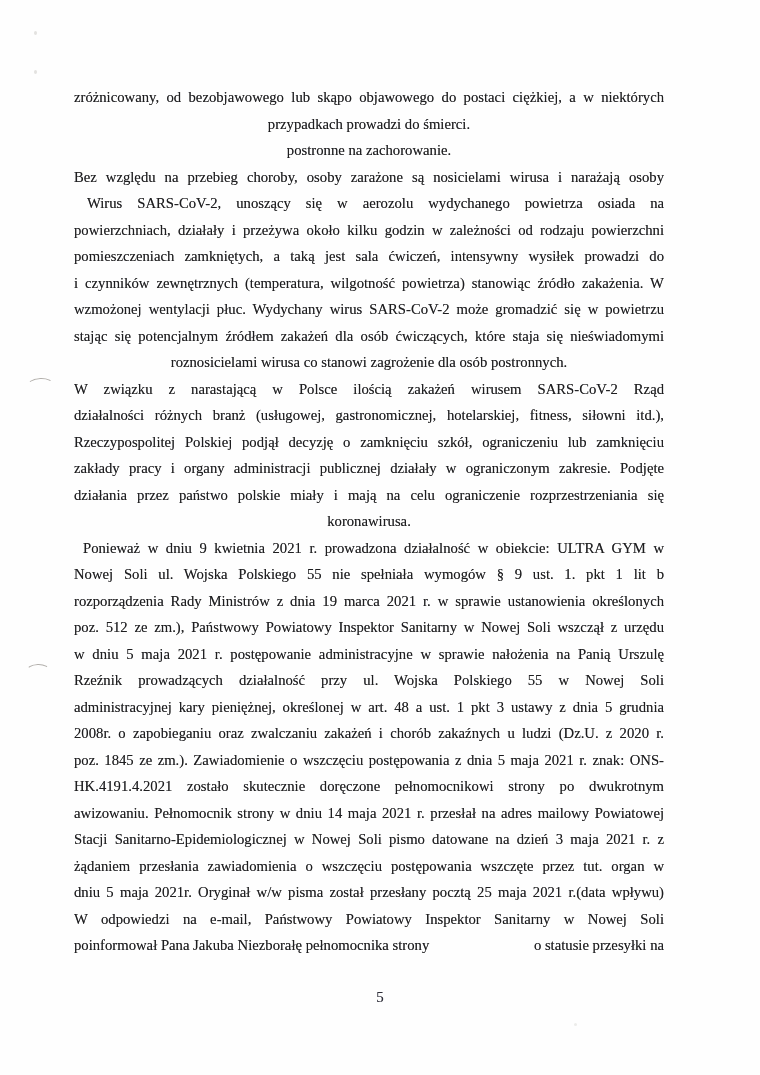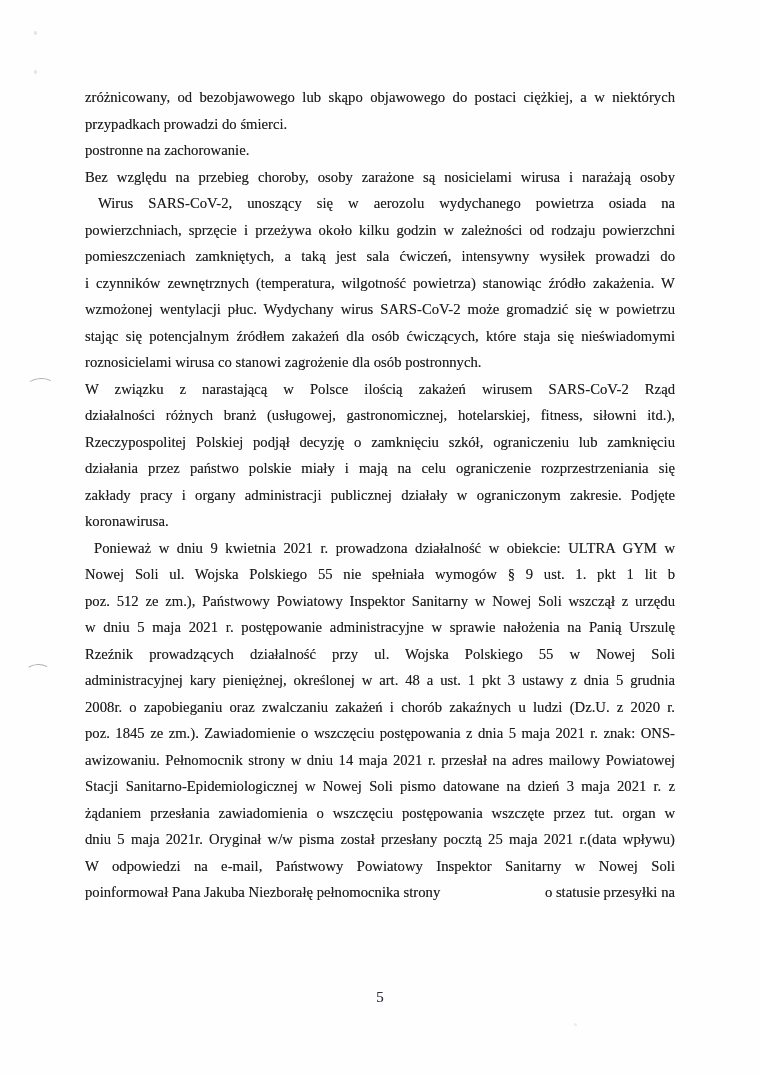--- a/index.html
+++ b/index.html
@@ -8,31 +8,31 @@
     position: relative;
     width: 760px;
     height: 1075px;
     background: #fefefe;
     overflow: hidden;
     font-family: "Liberation Serif", serif;
     color: #1e1e20;
   }
   .textblock {
     position: absolute;
-    left: 85px;
+    left: 74px;
     top: 84px;
     width: 590px;
     font-size: 14.7px;
     line-height: 26.5px;
     text-shadow: 0 0 0.5px rgba(25,25,28,0.55);
   }
   .para { }
   .line { }
   .line.j { text-align: justify; text-align-last: justify; }
-  .line.l { text-align: left; }
+  .line.l { text-align: center; }
   .line.gapline { display: flex; align-items: flex-start; }
   .line.gapline span { white-space: nowrap; }
   .gapspacer { flex: 1 1 auto; min-width: 55px; }
   .pagenum {
     position: absolute;
     top: 989px;
     left: 0;
     width: 760px;
     text-align: center;
     font-size: 15px;
@@ -71,44 +71,46 @@
       <div class="para">
         <div class="line j">zróżnicowany, od bezobjawowego lub skąpo objawowego do postaci ciężkiej, a w niektórych</div>
         <div class="line l">przypadkach prowadzi do śmierci.</div>
       </div>
       <div class="para">
         <div class="line l">postronne na zachorowanie.</div>
         <div class="line j">Bez względu na przebieg choroby, osoby zarażone są nosicielami wirusa i narażają osoby</div>
       </div>
       <div class="para">
         <div class="line j" style="padding-left: 13px;">Wirus SARS-CoV-2, unoszący się w aerozolu wydychanego powietrza osiada na</div>
-        <div class="line j">powierzchniach, sprzęcie i przeżywa około kilku godzin w zależności od rodzaju powierzchni</div>
+        <div class="line j">powierzchniach, działały i przeżywa około kilku godzin w zależności od rodzaju powierzchni</div>
         <div class="line j">pomieszczeniach zamkniętych, a taką jest sala ćwiczeń, intensywny wysiłek prowadzi do</div>
         <div class="line j">i czynników zewnętrznych (temperatura, wilgotność powietrza) stanowiąc źródło zakażenia. W</div>
         <div class="line j">wzmożonej wentylacji płuc. Wydychany wirus SARS-CoV-2 może gromadzić się w powietrzu</div>
         <div class="line j">stając się potencjalnym źródłem zakażeń dla osób ćwiczących, które staja się nieświadomymi</div>
         <div class="line l">roznosicielami wirusa co stanowi zagrożenie dla osób postronnych.</div>
       </div>
       <div class="para">
         <div class="line j">W związku z narastającą w Polsce ilością zakażeń wirusem SARS-CoV-2 Rząd</div>
         <div class="line j">działalności różnych branż (usługowej, gastronomicznej, hotelarskiej, fitness, siłowni itd.),</div>
         <div class="line j">Rzeczypospolitej Polskiej podjął decyzję o zamknięciu szkół, ograniczeniu lub zamknięciu</div>
+        <div class="line j">zakłady pracy i organy administracji publicznej działały w ograniczonym zakresie. Podjęte</div>
         <div class="line j">działania przez państwo polskie miały i mają na celu ograniczenie rozprzestrzeniania się</div>
-        <div class="line j">zakłady pracy i organy administracji publicznej działały w ograniczonym zakresie. Podjęte</div>
         <div class="line l">koronawirusa.</div>
       </div>
       <div class="para">
         <div class="line j" style="padding-left: 9px; font-family: Liberation Serif, serif;">Ponieważ w dniu 9 kwietnia 2021 r. prowadzona działalność w obiekcie: ULTRA GYM w</div>
         <div class="line j">Nowej Soli ul. Wojska Polskiego 55 nie spełniała wymogów § 9 ust. 1. pkt 1 lit b</div>
+        <div class="line j">rozporządzenia Rady Ministrów z dnia 19 marca 2021 r. w sprawie ustanowienia określonych</div>
         <div class="line j">poz. 512 ze zm.), Państwowy Powiatowy Inspektor Sanitarny w Nowej Soli wszczął z urzędu</div>
         <div class="line j">w dniu 5 maja 2021 r. postępowanie administracyjne w sprawie nałożenia na Panią Urszulę</div>
         <div class="line j">Rzeźnik prowadzących działalność przy ul. Wojska Polskiego 55 w Nowej Soli</div>
         <div class="line j">administracyjnej kary pieniężnej, określonej w art. 48 a ust. 1 pkt 3 ustawy z dnia 5 grudnia</div>
         <div class="line j">2008r. o zapobieganiu oraz zwalczaniu zakażeń i chorób zakaźnych u ludzi (Dz.U. z 2020 r.</div>
         <div class="line j">poz. 1845 ze zm.). Zawiadomienie o wszczęciu postępowania z dnia 5 maja 2021 r. znak: ONS-</div>
+        <div class="line j">HK.4191.4.2021 zostało skutecznie doręczone pełnomocnikowi strony po dwukrotnym</div>
         <div class="line j">awizowaniu. Pełnomocnik strony w dniu 14 maja 2021 r. przesłał na adres mailowy Powiatowej</div>
         <div class="line j">Stacji Sanitarno-Epidemiologicznej w Nowej Soli pismo datowane na dzień 3 maja 2021 r. z</div>
         <div class="line j">żądaniem przesłania zawiadomienia o wszczęciu postępowania wszczęte przez tut. organ w</div>
         <div class="line j">dniu 5 maja 2021r. Oryginał w/w pisma został przesłany pocztą 25 maja 2021 r.(data wpływu)</div>
         <div class="line j">W odpowiedzi na e-mail, Państwowy Powiatowy Inspektor Sanitarny w Nowej Soli</div>
         <div class="line gapline">
           <span>poinformował Pana Jakuba Niezborałę pełnomocnika strony</span>
           <span class="gapspacer"></span>
           <span>o statusie przesyłki na</span>
         </div>

